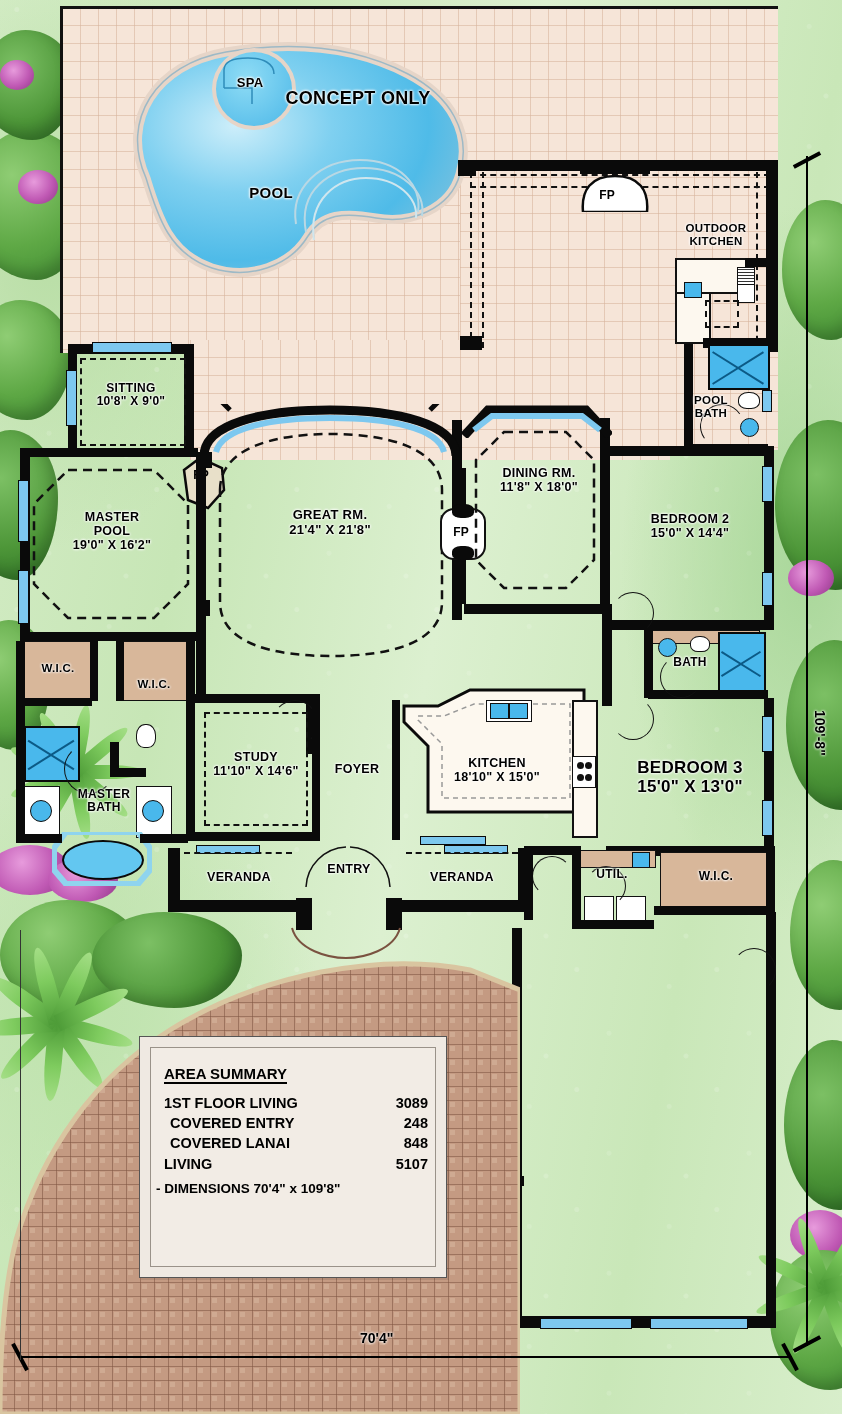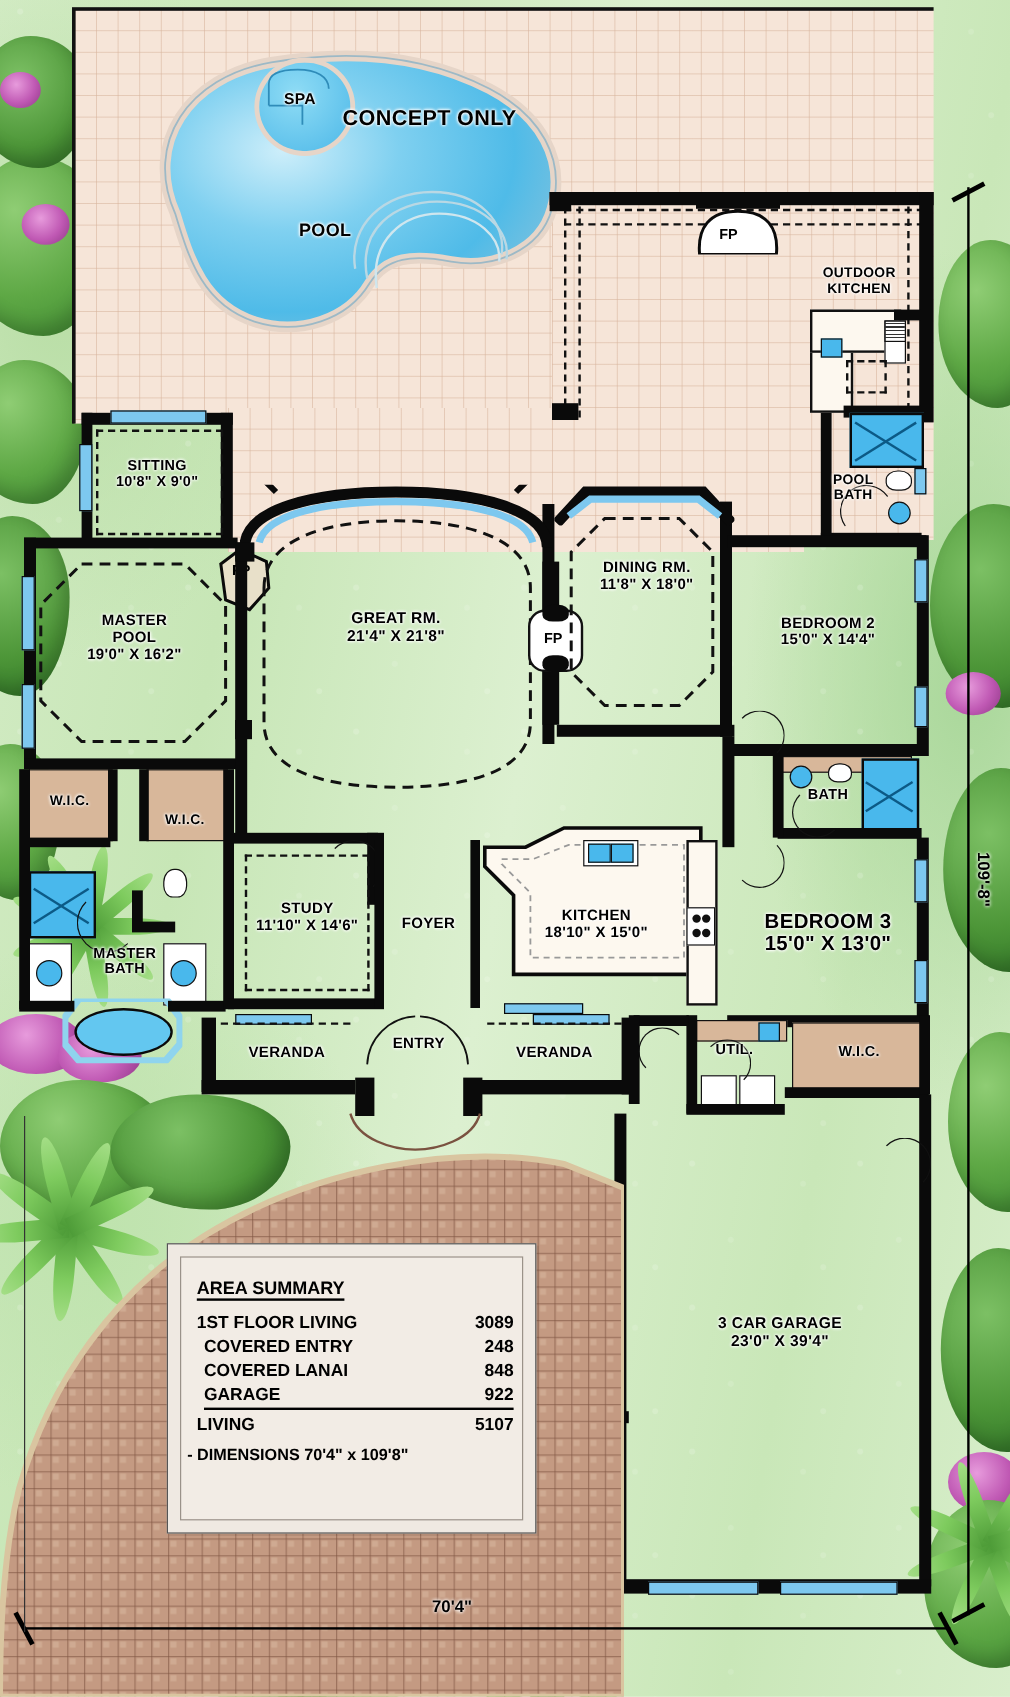--- a/index.html
+++ b/index.html
@@ -506,24 +506,20 @@
   <div class="wall" style="left:524px;top:846px;width:9px;height:74px;"></div>
 
   <div class="wall" style="left:512px;top:928px;width:10px;height:394px;"></div>
   <div class="wall" style="left:766px;top:912px;width:10px;height:410px;"></div>
   <div class="wall" style="left:512px;top:1316px;width:264px;height:12px;"></div>
   <div class="wall" style="left:496px;top:1176px;width:28px;height:10px;"></div>
   <div class="wall" style="left:496px;top:1176px;width:10px;height:146px;"></div>
   <div class="win" style="left:540px;top:1318px;width:90px;height:9px;"></div>
   <div class="win" style="left:650px;top:1318px;width:96px;height:9px;"></div>
   <div class="arc" style="left:732px;top:948px;width:42px;height:42px;border-color:#111 #111 transparent transparent;"></div>
-  <div class="lbl wrap" style="left:560px;top:1096px;width:180px;font-size:13px;">
-    <span>3 CAR GARAGE</span><br>
-    <span>23'0" X 39'4"</span>
-  </div>
 
   <svg style="position:absolute;left:0px;top:960px;width:520px;height:454px;" viewBox="0 0 520 454">
     <defs>
       <pattern id="pv" width="14" height="14" patternUnits="userSpaceOnUse">
         <rect width="14" height="14" fill="#c49a82"></rect>
         <rect width="14" height="1" fill="#7d5340" opacity=".55"></rect>
         <rect width="1" height="14" fill="#7d5340" opacity=".55"></rect>
         <rect x="2" y="2" width="5" height="5" fill="#d9b79f" opacity=".55"></rect>
       </pattern>
     </defs>
@@ -540,24 +536,20 @@
         <span>3089</span>
       </div>
       <div class="sumrow" style="font-size:14.5px;margin-top:4px;margin-left:6px;">
         <span>COVERED ENTRY</span>
         <span>248</span>
       </div>
       <div class="sumrow" style="font-size:14.5px;margin-top:4px;margin-left:6px;">
         <span>COVERED LANAI</span>
         <span>848</span>
       </div>
-      <div class="sumrow" style="font-size:14.5px;margin-top:4px;margin-left:6px;border-bottom:2px solid #000;padding-bottom:2px;">
-        <span>GARAGE</span>
-        <span>922</span>
-      </div>
       <div class="sumrow" style="font-size:14.5px;margin-top:5px;">
         <span>LIVING</span>
         <span>5107</span>
       </div>
       <div style="font-size:13.5px;font-weight:bold;margin-top:9px;margin-left:-8px;">- DIMENSIONS 70'4" x 109'8"</div>
     </div>
   </div>
 
   <div class="dimline" style="left:806px;top:156px;width:2px;height:1190px;"></div>
   <div class="dimtick" style="left:792px;top:158px;width:30px;height:4px;transform:rotate(-28deg);"></div>

